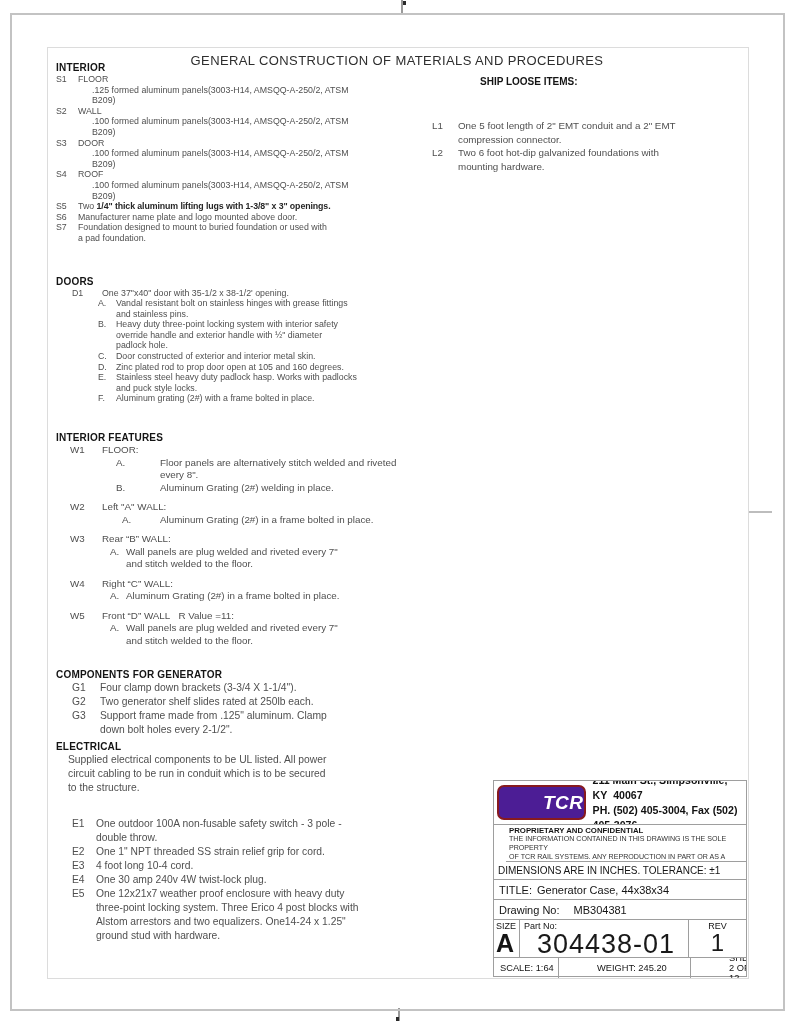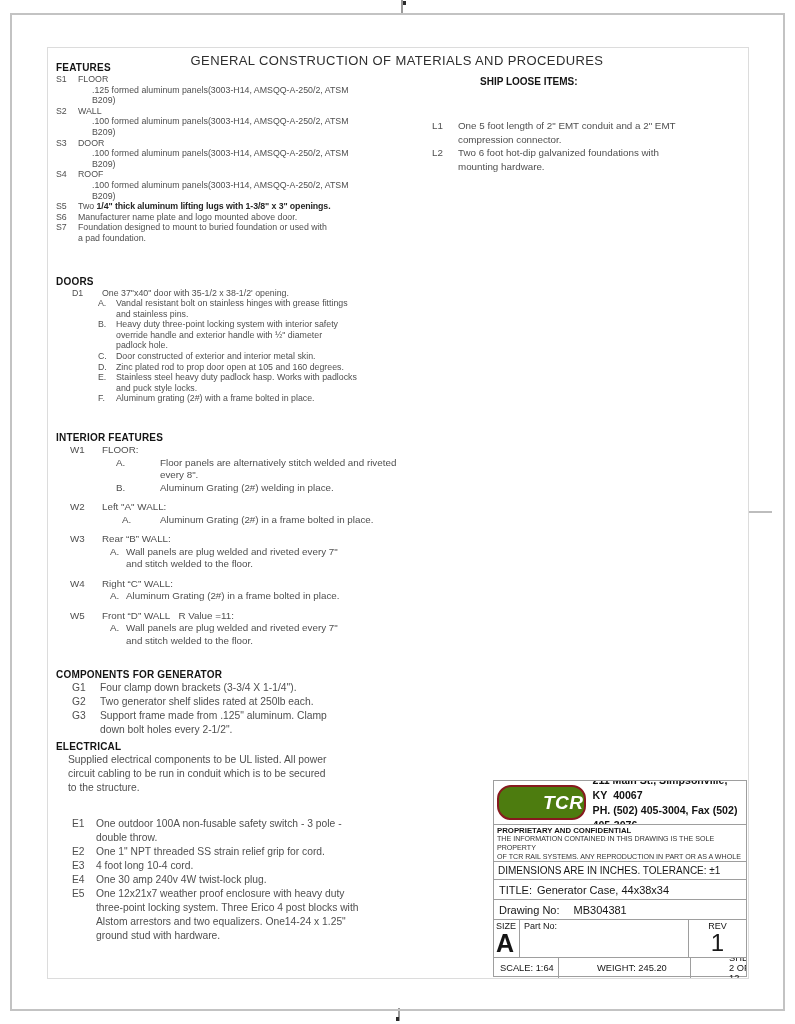--- a/index.html
+++ b/index.html
@@ -69,25 +69,25 @@
   .ship-h{font-weight:bold;color:#141414;font-size:10px;padding-left:52px;}
   .l-list{margin-top:32px;}
   .l-row{font-size:9.8px;line-height:13.5px;margin-left:4px;}
   .l-row .c{flex:0 0 26px;}
 
   
   .tblock{position:absolute;left:493px;top:780px;width:254px;height:197px;
     border:1px solid #9e9e9e;box-sizing:border-box;color:#141414;background:#fff;}
   .tb-row{box-sizing:border-box;border-bottom:1px solid #9e9e9e;overflow:hidden;}
   .tb-r1{height:44px;display:flex;align-items:center;}
-  .logo{flex:0 0 52px;height:35px;margin-left:3px;background:#4d7c0f;border:2px solid #871a1f;
-    border-radius:14px;display:flex;align-items:center;justify-content:center;box-sizing:border-box;padding-left:44px;}
+  .logo{flex:0 0 52px;height:35px;margin-left:3px;background:#4c1d95;border:2px solid #871a1f;
+    border-radius:7px;display:flex;align-items:center;justify-content:center;box-sizing:border-box;padding-left:44px;}
   .logo span{color:#fff;font-weight:bold;font-style:italic;font-size:19px;letter-spacing:.5px;}
   .addr{margin-left:7px;font-size:10.6px;font-weight:bold;line-height:15px;color:#111;}
-  .tb-r2{height:37px;padding:1px 3px;}
+  .tb-r2{height:37px;padding:1px 3px;margin-left:12px;}
   .prop-h{font-size:7.8px;font-weight:bold;line-height:9px;}
   .prop-b{font-size:7.1px;line-height:8.8px;white-space:pre-line;color:#333;}
   .tb-r3{height:18px;font-size:10px;display:flex;align-items:center;padding-left:4px;}
   .tb-r4,.tb-r5{height:20px;font-size:11px;display:flex;align-items:center;padding-left:5px;}
   .tb-r4 .val{margin-left:5px;}
   .tb-r5 .val{margin-left:14px;}
   .tb-r6{height:38px;display:flex;}
   .cell{box-sizing:border-box;border-right:1px solid #9e9e9e;}
   .cell:last-child{border-right:none;}
   .size-cell{flex:0 0 26px;padding:1px 0 0 2px;}
@@ -116,21 +116,21 @@
   <div class="tick-h" style="left:748px;top:511px;width:24px;"></div>
 
   <div class="outer-border"></div>
   <div class="frame"></div>
 
   <div class="sheet-title">GENERAL CONSTRUCTION OF MATERIALS AND PROCEDURES</div>
 
   <div class="col-left">
 
     <div class="sec s-small">
-      <div class="sec-h">FEATURES</div>
+      <div class="sec-h">INTERIOR</div>
       <div class="row ext-item">
         <span class="c">S1</span>
         <span class="t">FLOOR</span>
       </div>
       <div class="sub ext-sub">.125 formed aluminum panels(3003-H14, AMSQQ-A-250/2, ATSM
 B209)</div>
       <div class="row ext-item">
         <span class="c">S2</span>
         <span class="t">WALL</span>
       </div>
@@ -352,20 +352,21 @@
       <span>Drawing No:</span>
       <span class="val">MB304381</span>
     </div>
     <div class="tb-row tb-r6">
       <div class="cell size-cell">
         <span class="lbl">SIZE</span>
         <span class="size-val">A</span>
       </div>
       <div class="cell part-cell">
         <span class="lbl">Part No:</span>
+        <span class="part-val">304438-01</span>
       </div>
       <div class="cell rev-cell">
         <span class="lbl">REV</span>
         <span class="rev-val">1</span>
       </div>
     </div>
     <div class="tb-row tb-r7">
       <div class="cell sc-cell">SCALE: 1:64</div>
       <div class="cell wt-cell">WEIGHT: 245.20</div>
       <div class="cell sh-cell">SHEET 2 OF 12</div>

